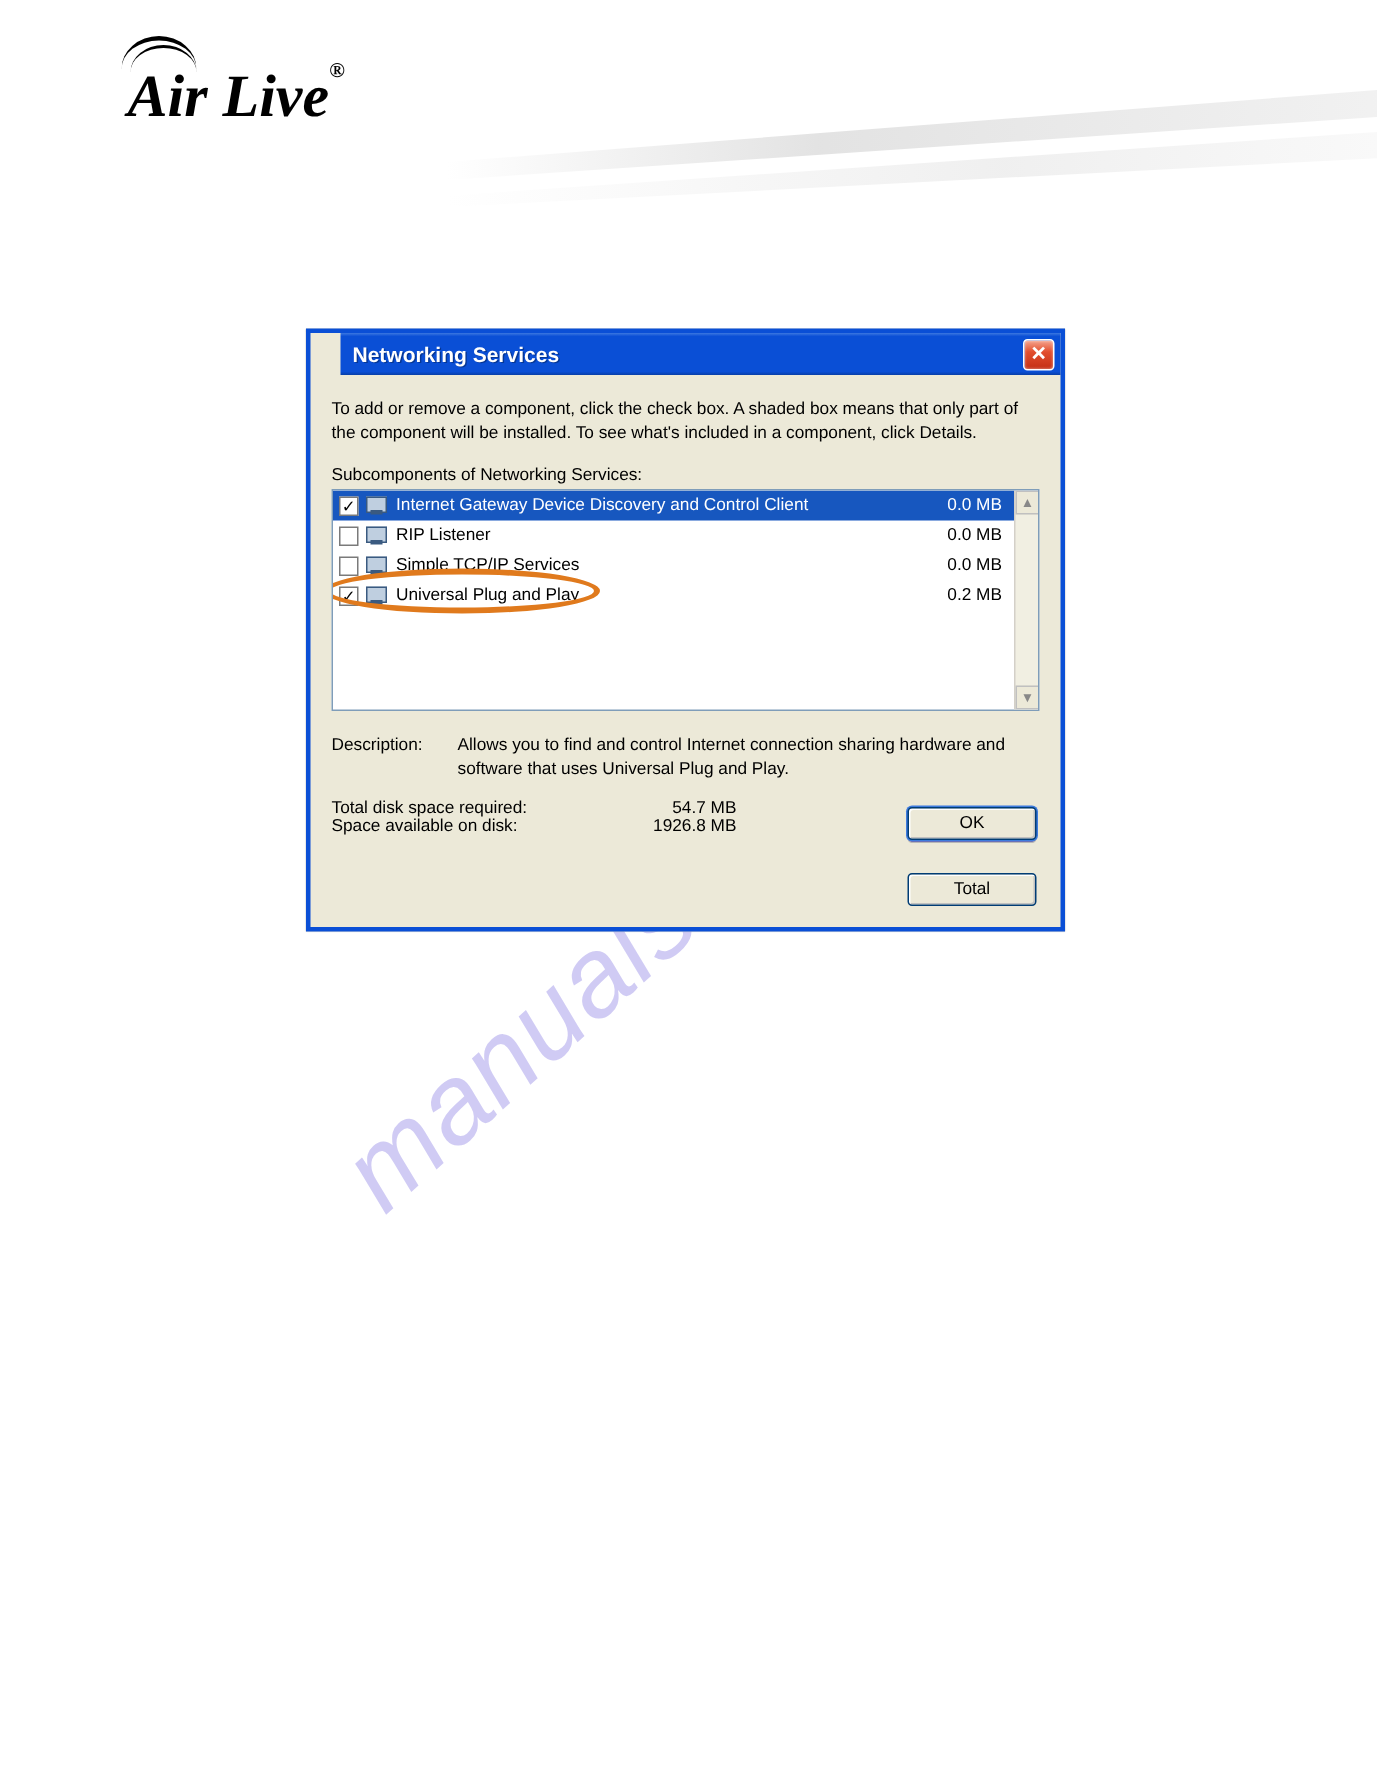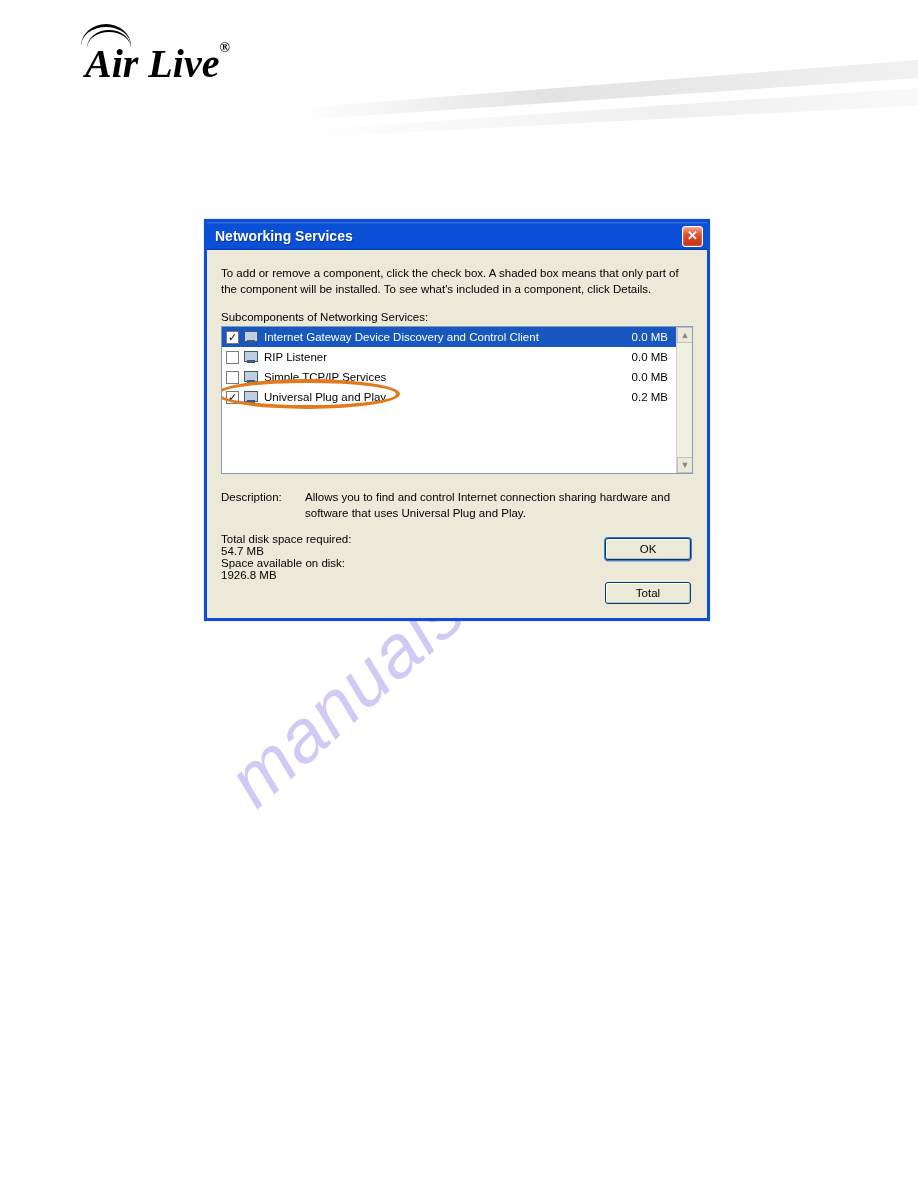--- a/index.html
+++ b/index.html
@@ -30,20 +30,21 @@
     position:absolute; left:204px; top:219px; width:506px; height:402px;
     border:3px solid #0a4fd6;
     background:#ece9d8;
     box-shadow: 0 0 1px rgba(0,0,0,.4);
   }
   .titlebar {
     height:28px;
     background: linear-gradient(#3b77e0 0%, #0a4fd6 8%, #0a4fd6 92%, #083fa8 100%);
     display:flex; align-items:center; justify-content:space-between;
     padding:0 4px 0 8px;
+    margin-left:20px;
   }
   .titlebar .title { color:#fff; font-weight:bold; font-size:14px; text-shadow:1px 1px 0 rgba(0,0,0,.3); }
   .close-btn {
     width:21px; height:21px; border-radius:3px;
     background: linear-gradient(#f5a58e, #e24e2e 40%, #c43015);
     border:1px solid #fff; color:#fff; font-weight:bold; font-size:13px;
     display:flex; align-items:center; justify-content:center; line-height:1;
     box-shadow: inset 0 0 2px rgba(255,255,255,.6);
   }
   .close-btn span { transform: translateY(-1px); }
@@ -89,23 +90,23 @@
 
   .circle-annot {
     position:absolute; border:4px solid #e07a1d; border-radius:50%;
     pointer-events:none;
   }
 
   .desc-row { display:flex; margin:16px 0 12px; font-size:11.5px; line-height:1.35; }
   .desc-row .lbl { width:84px; flex-shrink:0; }
   .desc-row .txt { flex:1; }
 
-  .space { font-size:11.5px; display:flex;flex-direction:column; }
+  .space { font-size:11.5px; display:flex; }
   .space .lbl { width:180px; }
-  .space .val { width:90px; text-align:left; }
+  .space .val { width:90px; text-align:right; }
   .details-btn {
     position:absolute; right:16px; bottom:56px; width:86px; height:22px;
     background:#701a75; border:1px solid #b7b7b7; color:#a0a0a0;
     font-size:11.5px; border-radius:3px;
   }
   .details-btn span { text-decoration: underline dotted; text-underline-offset:2px; }
   .btn-row {
     position:absolute; right:16px; bottom:14px; display:flex; gap:22px;flex-direction:column;
   }
   .win-btn {

